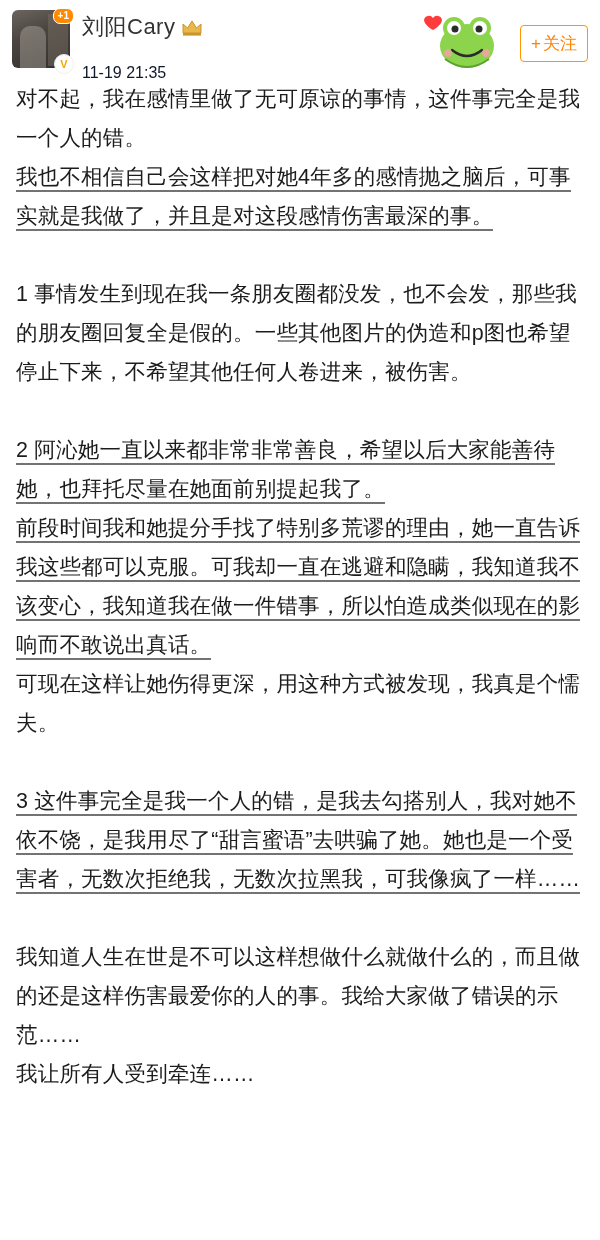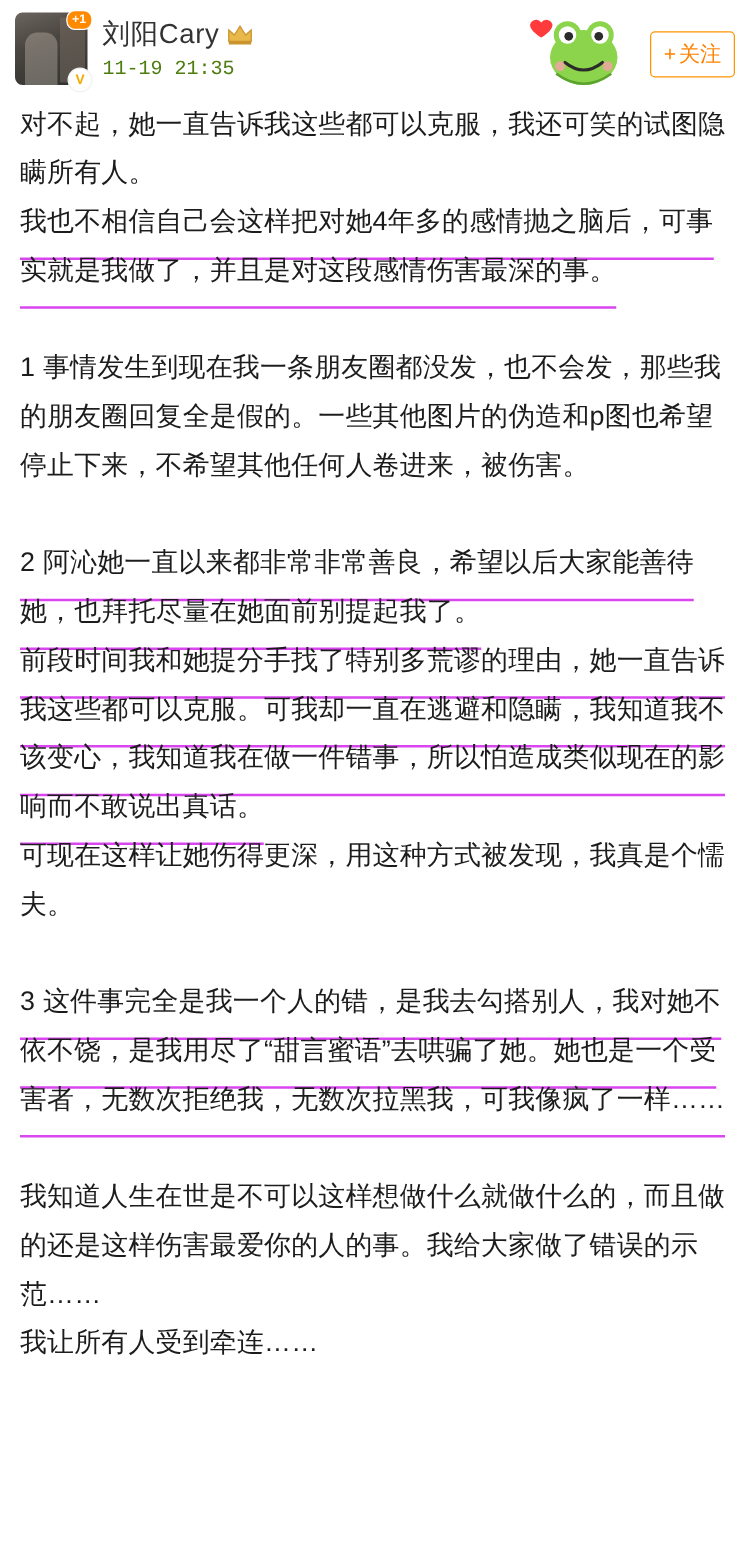--- a/index.html
+++ b/index.html
@@ -106,24 +106,23 @@
   }
   .crown-icon {
     margin-left: 6px;
     width: 22px;
     height: 20px;
     display: inline-block;
     position: relative;
   }
   .crown-icon svg { display: block; }
   .timestamp {
-    margin-top: 4px;
+    margin-top: 22px;
     font-size: 16px;
-    color: #4d7c0f;
-    font-family: Liberation Mono, monospace;
+    color: #0f172a;
   }
 
   .header-right {
     margin-left: auto;
     display: flex;
     align-items: center;
     gap: 8px;
     padding-top: 4px;
   }
   .emoji-sticker {
@@ -158,22 +157,22 @@
     letter-spacing: 0.2px;
   }
   .para {
     margin: 0;
     white-space: pre-wrap;
   }
   .blank-line {
     height: 39px;
   }
   .u-red {
-    border-bottom: 2px solid #d946ef;
-    padding-bottom: 17px;
+    border-bottom: 2px solid #737373;
+    padding-bottom: 1px;
   }
 </style>
 </head>
 <body>
 
 <div class="header">
 
   <div class="avatar-wrap">
     <div class="avatar"></div>
     <div class="plus-badge">+1</div>
@@ -211,21 +210,21 @@
       </svg>
     </div>
     <div class="follow-btn">
       <span class="follow-plus">+</span>
       <span>关注</span>
     </div>
   </div>
 </div>
 
 <div class="post-body" id="post-body">
-    <div class="para">对不起，她一直告诉我这些都可以克服，我还可笑的试图隐瞒所有人。</div>
+    <div class="para">对不起，我在感情里做了无可原谅的事情，这件事完全是我一个人的错。</div>
     <div class="para"><span class="u-red">我也不相信自己会这样把对她4年多的感情抛之脑后，可事实就是我做了，并且是对这段感情伤害最深的事。</span></div>
     <div class="blank-line"></div>
     <div class="para">1 事情发生到现在我一条朋友圈都没发，也不会发，那些我的朋友圈回复全是假的。一些其他图片的伪造和p图也希望停止下来，不希望其他任何人卷进来，被伤害。</div>
     <div class="blank-line"></div>
     <div class="para"><span class="u-red">2 阿沁她一直以来都非常非常善良，希望以后大家能善待她，也拜托尽量在她面前别提起我了。</span></div>
     <div class="para"><span class="u-red">前段时间我和她提分手找了特别多荒谬的理由，她一直告诉我这些都可以克服。可我却一直在逃避和隐瞒，我知道我不该变心，我知道我在做一件错事，所以怕造成类似现在的影响而不敢说出真话。</span></div>
     <div class="para">可现在这样让她伤得更深，用这种方式被发现，我真是个懦夫。</div>
     <div class="blank-line"></div>
     <div class="para"><span class="u-red">3 这件事完全是我一个人的错，是我去勾搭别人，我对她不依不饶，是我用尽了“甜言蜜语”去哄骗了她。她也是一个受害者，无数次拒绝我，无数次拉黑我，可我像疯了一样……</span></div>
     <div class="blank-line"></div>

